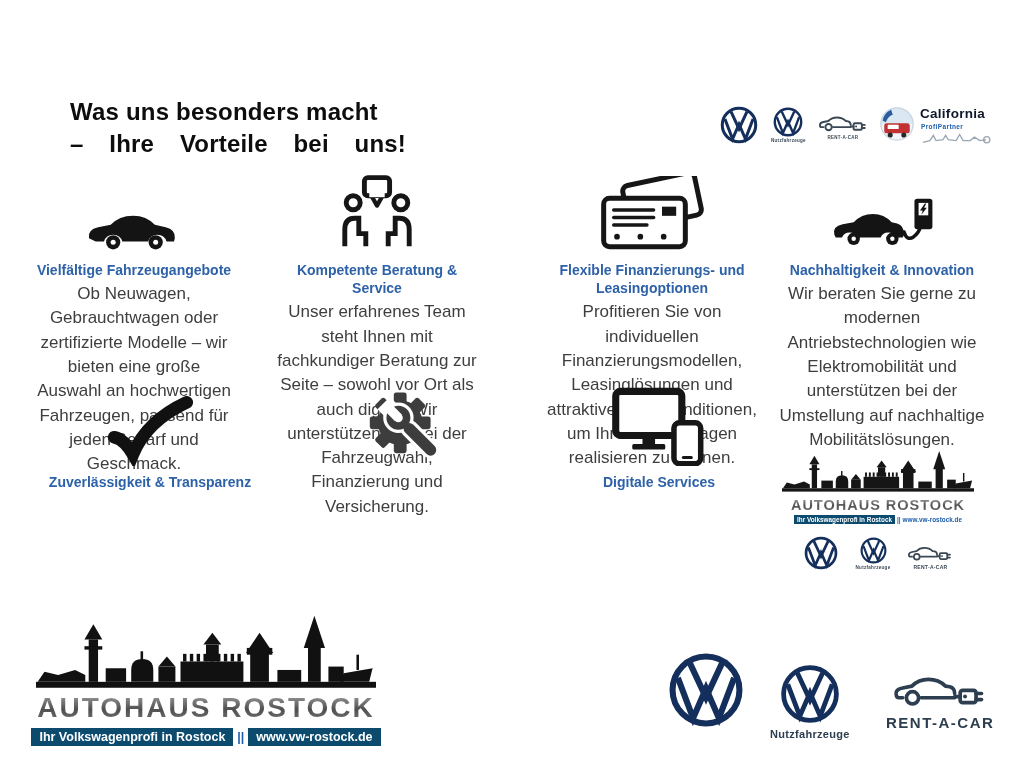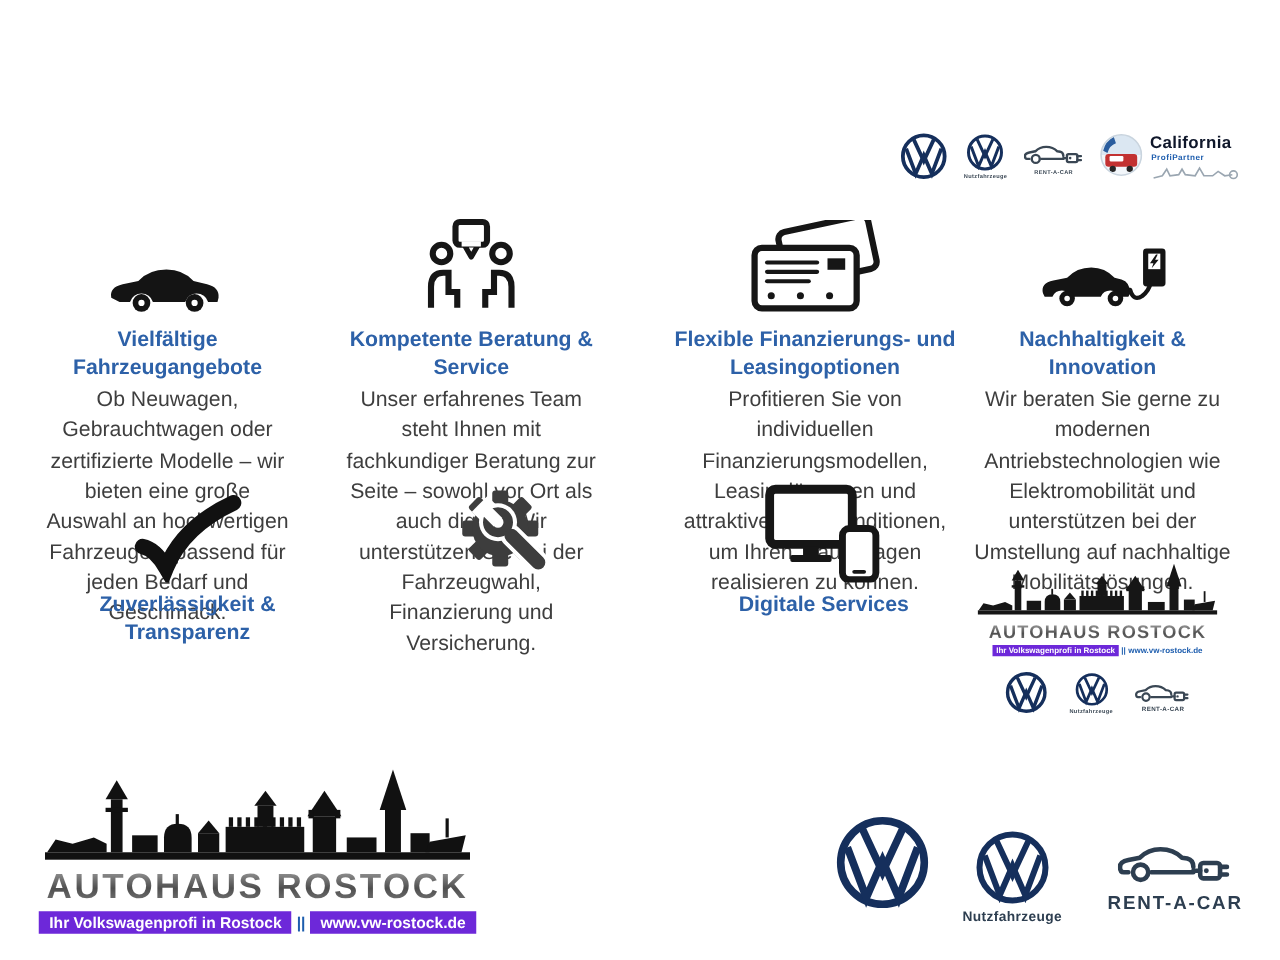--- a/index.html
+++ b/index.html
@@ -19,38 +19,38 @@
   .cal-badge { position:absolute; left:0; top:5px; }
   .cal-name { position:absolute; left:40px; top:4px; font-size:13.5px; font-weight:bold; color:#0f172a; letter-spacing:.3px; }
   .cal-sub { position:absolute; left:41px; top:21px; font-size:6.5px; font-weight:bold; color:#1d5dae; letter-spacing:.4px; }
   .cal-sky { position:absolute; left:42px; top:28px; }
 
   
   .feature { position:absolute; text-align:center; }
   .icon-box { display:flex; align-items:flex-end; justify-content:center; margin-bottom:7px; }
   .row1 .icon-box { height:84px; }
   .row2 .icon-box { height:82px; }
-  .feature h3 { font-size:17px; font-weight:bold; color:#2d61a8; line-height:1.3; margin-bottom:3px; }
+  .feature h3 { font-size:14px; font-weight:bold; color:#2d61a8; line-height:1.3; margin-bottom:3px; }
   .feature p { font-size:17px; color:#3e3e3e; line-height:1.43; }
 
   .f-r1c1 { left:36px;  top:170px; width:196px; }
   .f-r1c2 { left:276px; top:170px; width:202px; }
   .f-r1c3 { left:536px; top:170px; width:232px; }
   .f-r1c4 { left:776px; top:170px; width:212px; }
   .f-r2c1 { left:40px;  top:384px; width:220px; }
   .f-r2c2 { left:298px; top:384px; width:214px; }
   .f-r2c3 { left:548px; top:384px; width:222px; }
 
   
   .dealer-name { font-weight:bold; text-align:center; color:#6e6e6e;
     background:linear-gradient(#a8a8a8, #4f4f4f 55%, #7d7d7d);
     -webkit-background-clip:text; background-clip:text; -webkit-text-fill-color:transparent;
     white-space:nowrap; }
   .dealer-bar { display:flex; justify-content:center; align-items:center; gap:4px; font-weight:bold; }
-  .bar-box { background:#6d28d9; color:#ffffff; white-space:nowrap; }
+  .bar-box { background:#0c4a6e; color:#ffffff; white-space:nowrap; }
   .bar-sep { color:#1d5dae; }
   .bar-web { color:#ffffff; }
 
   .mini-dealer { position:absolute; left:780px; top:450px; width:196px; text-align:center; }
   .mini-dealer .dealer-name { font-size:14.5px; letter-spacing:1px; margin-top:-1px; }
   .mini-dealer .dealer-bar { font-size:6.4px; margin-top:2px; gap:2px; }
   .mini-dealer .bar-box { padding:1px 3px; }
   .mini-dealer .bar-web2 { color:#1d5dae; font-weight:bold; white-space:nowrap; }
   .mini-logos { display:flex; justify-content:center; align-items:flex-end; gap:18px; margin-top:12px; }
 
@@ -122,20 +122,24 @@
       <polygon points="315,40 340,40 327.5,2"></polygon>
       <rect x="344" y="62" width="18" height="18"></rect>
       <polygon points="362,70 396,64 392,80 358,80"></polygon>
       <rect x="377" y="48" width="3" height="18"></rect>
     </g>
   </symbol>
 </svg>
 
 <div class="page">
 
+  <div class="title">
+    <div class="l1">Was uns besonders macht</div>
+    <div class="l2">– Ihre Vorteile bei uns!</div>
+  </div>
 
   <div class="partners">
     <svg width="38" height="38" viewBox="0 0 100 100" style="color:#152f5c">
         <use href="#sym-vw" xlink:href="#sym-vw"></use>
       </svg>
     <div class="pstack">
       <svg width="30" height="30" viewBox="0 0 100 100" style="color:#152f5c">
           <use href="#sym-vw" xlink:href="#sym-vw"></use>
         </svg>
       <span class="plabel">Nutzfahrzeuge</span>

